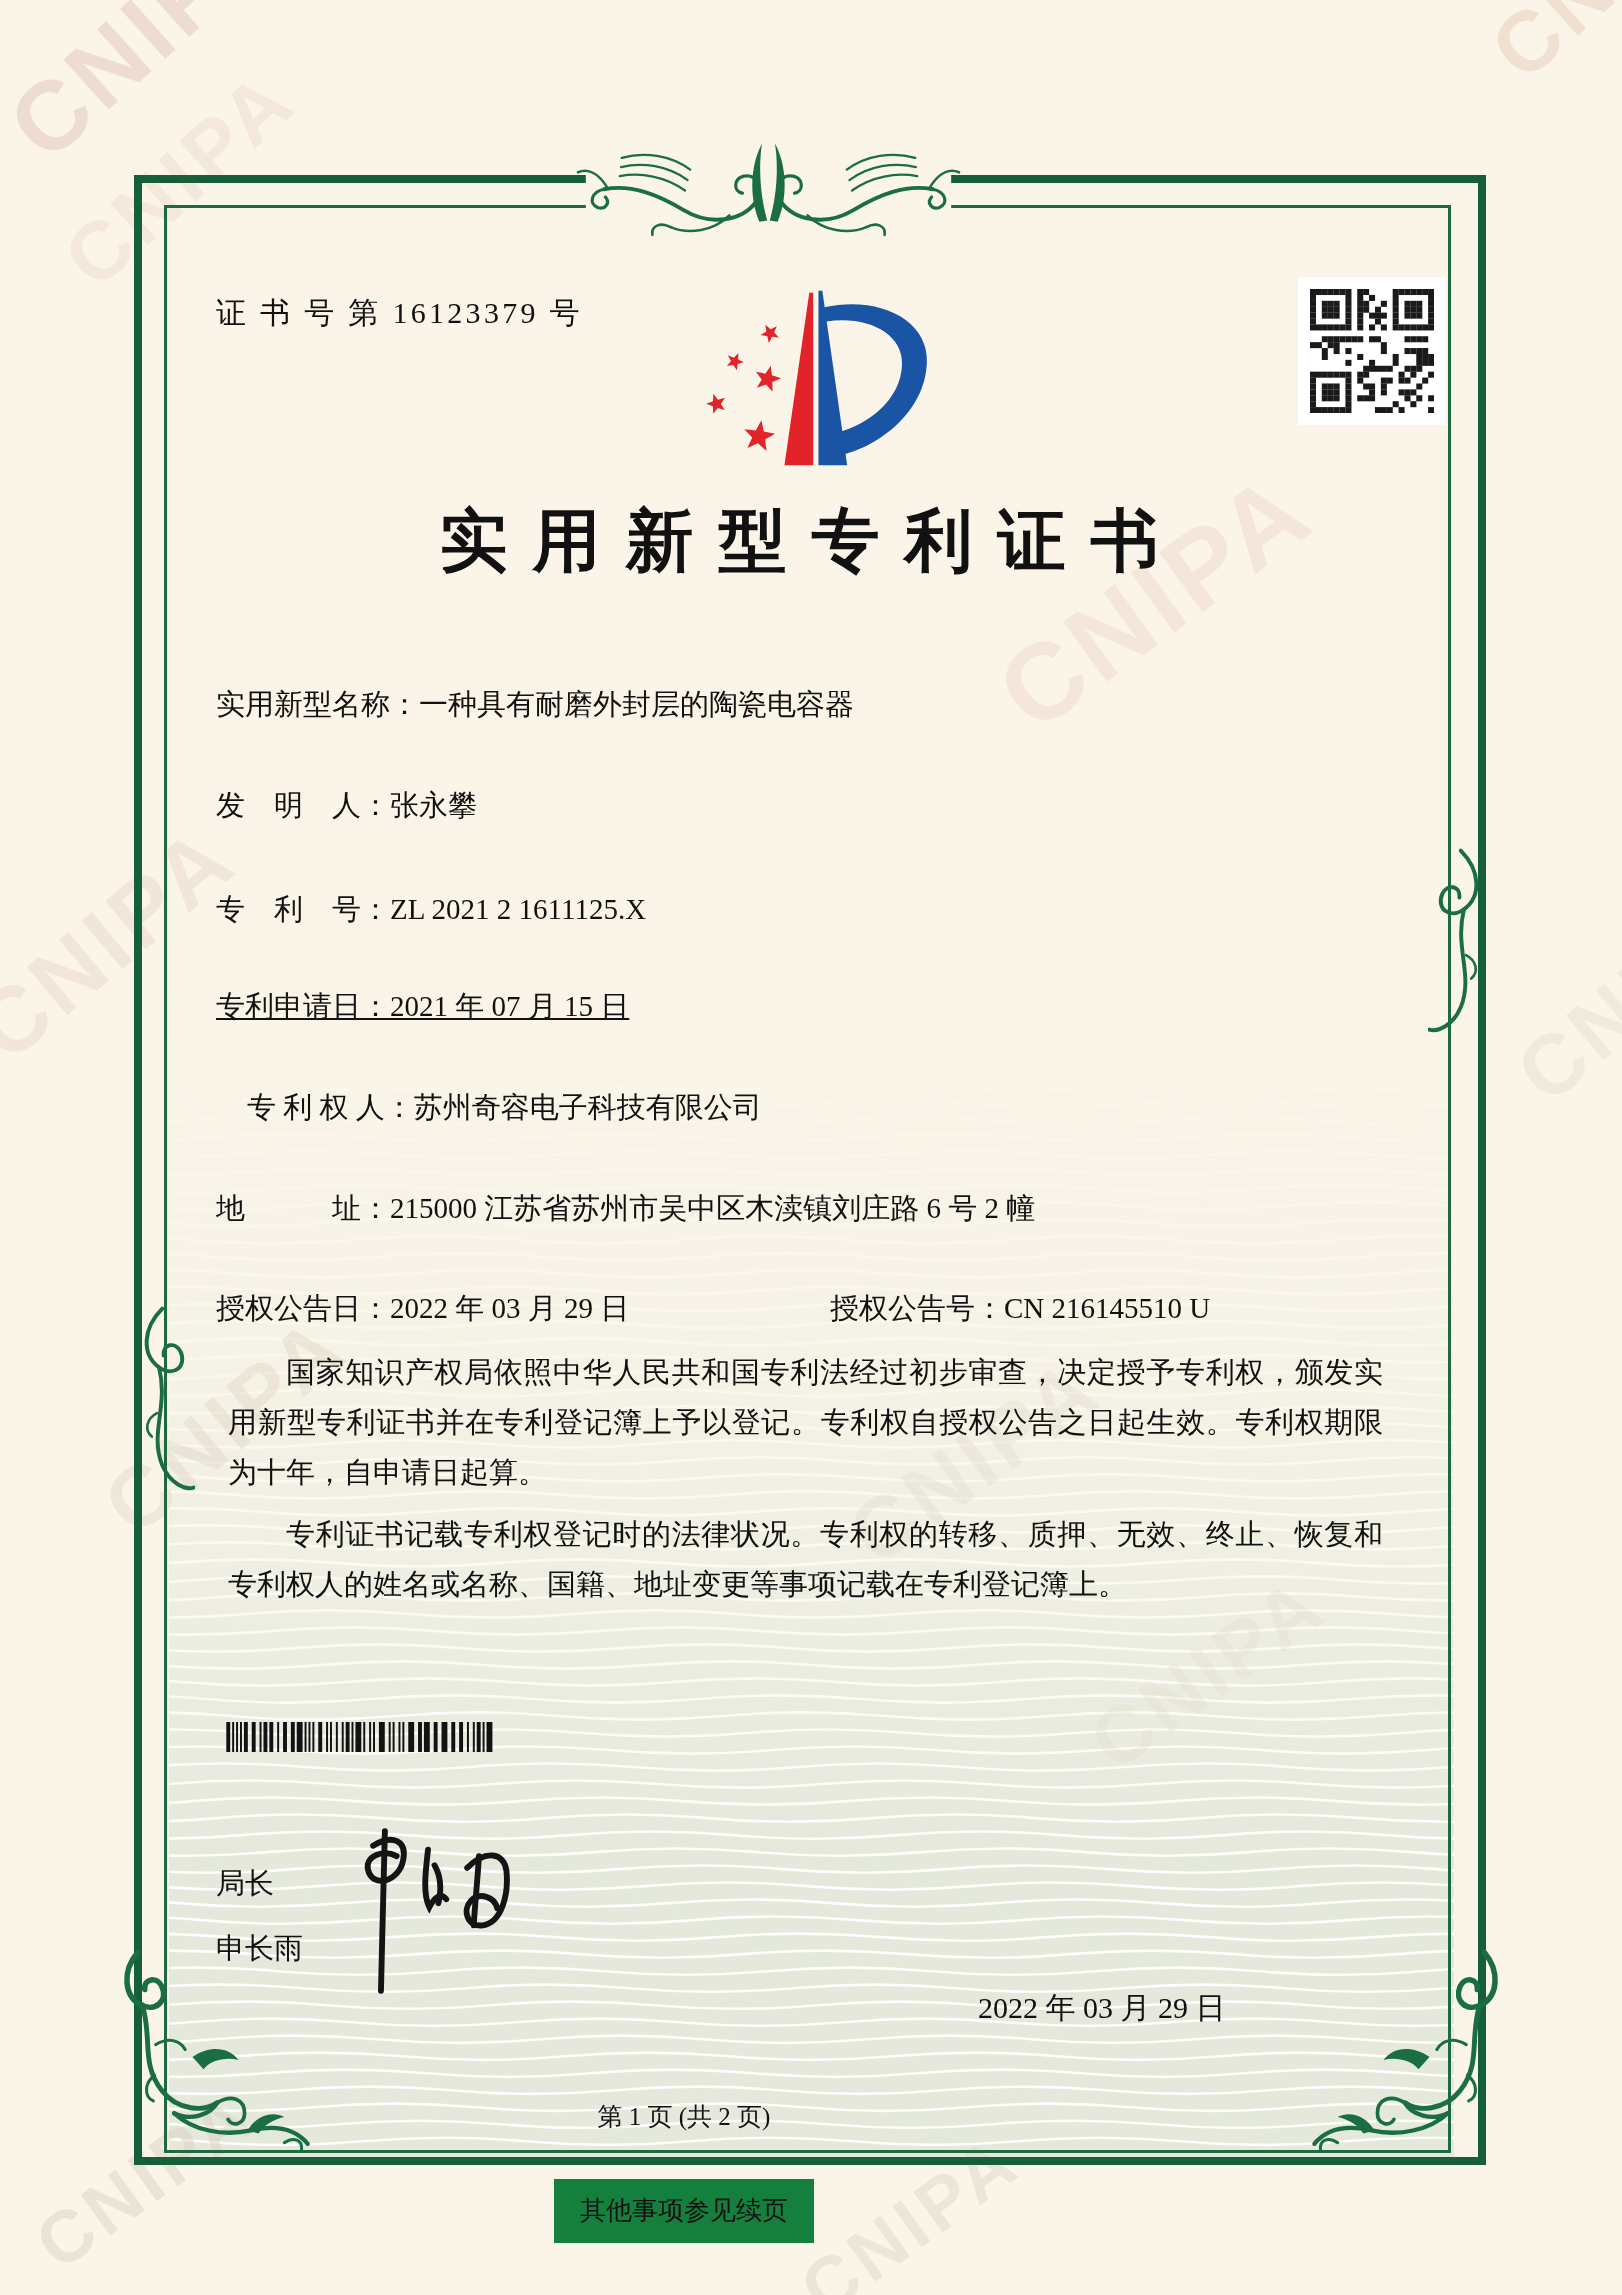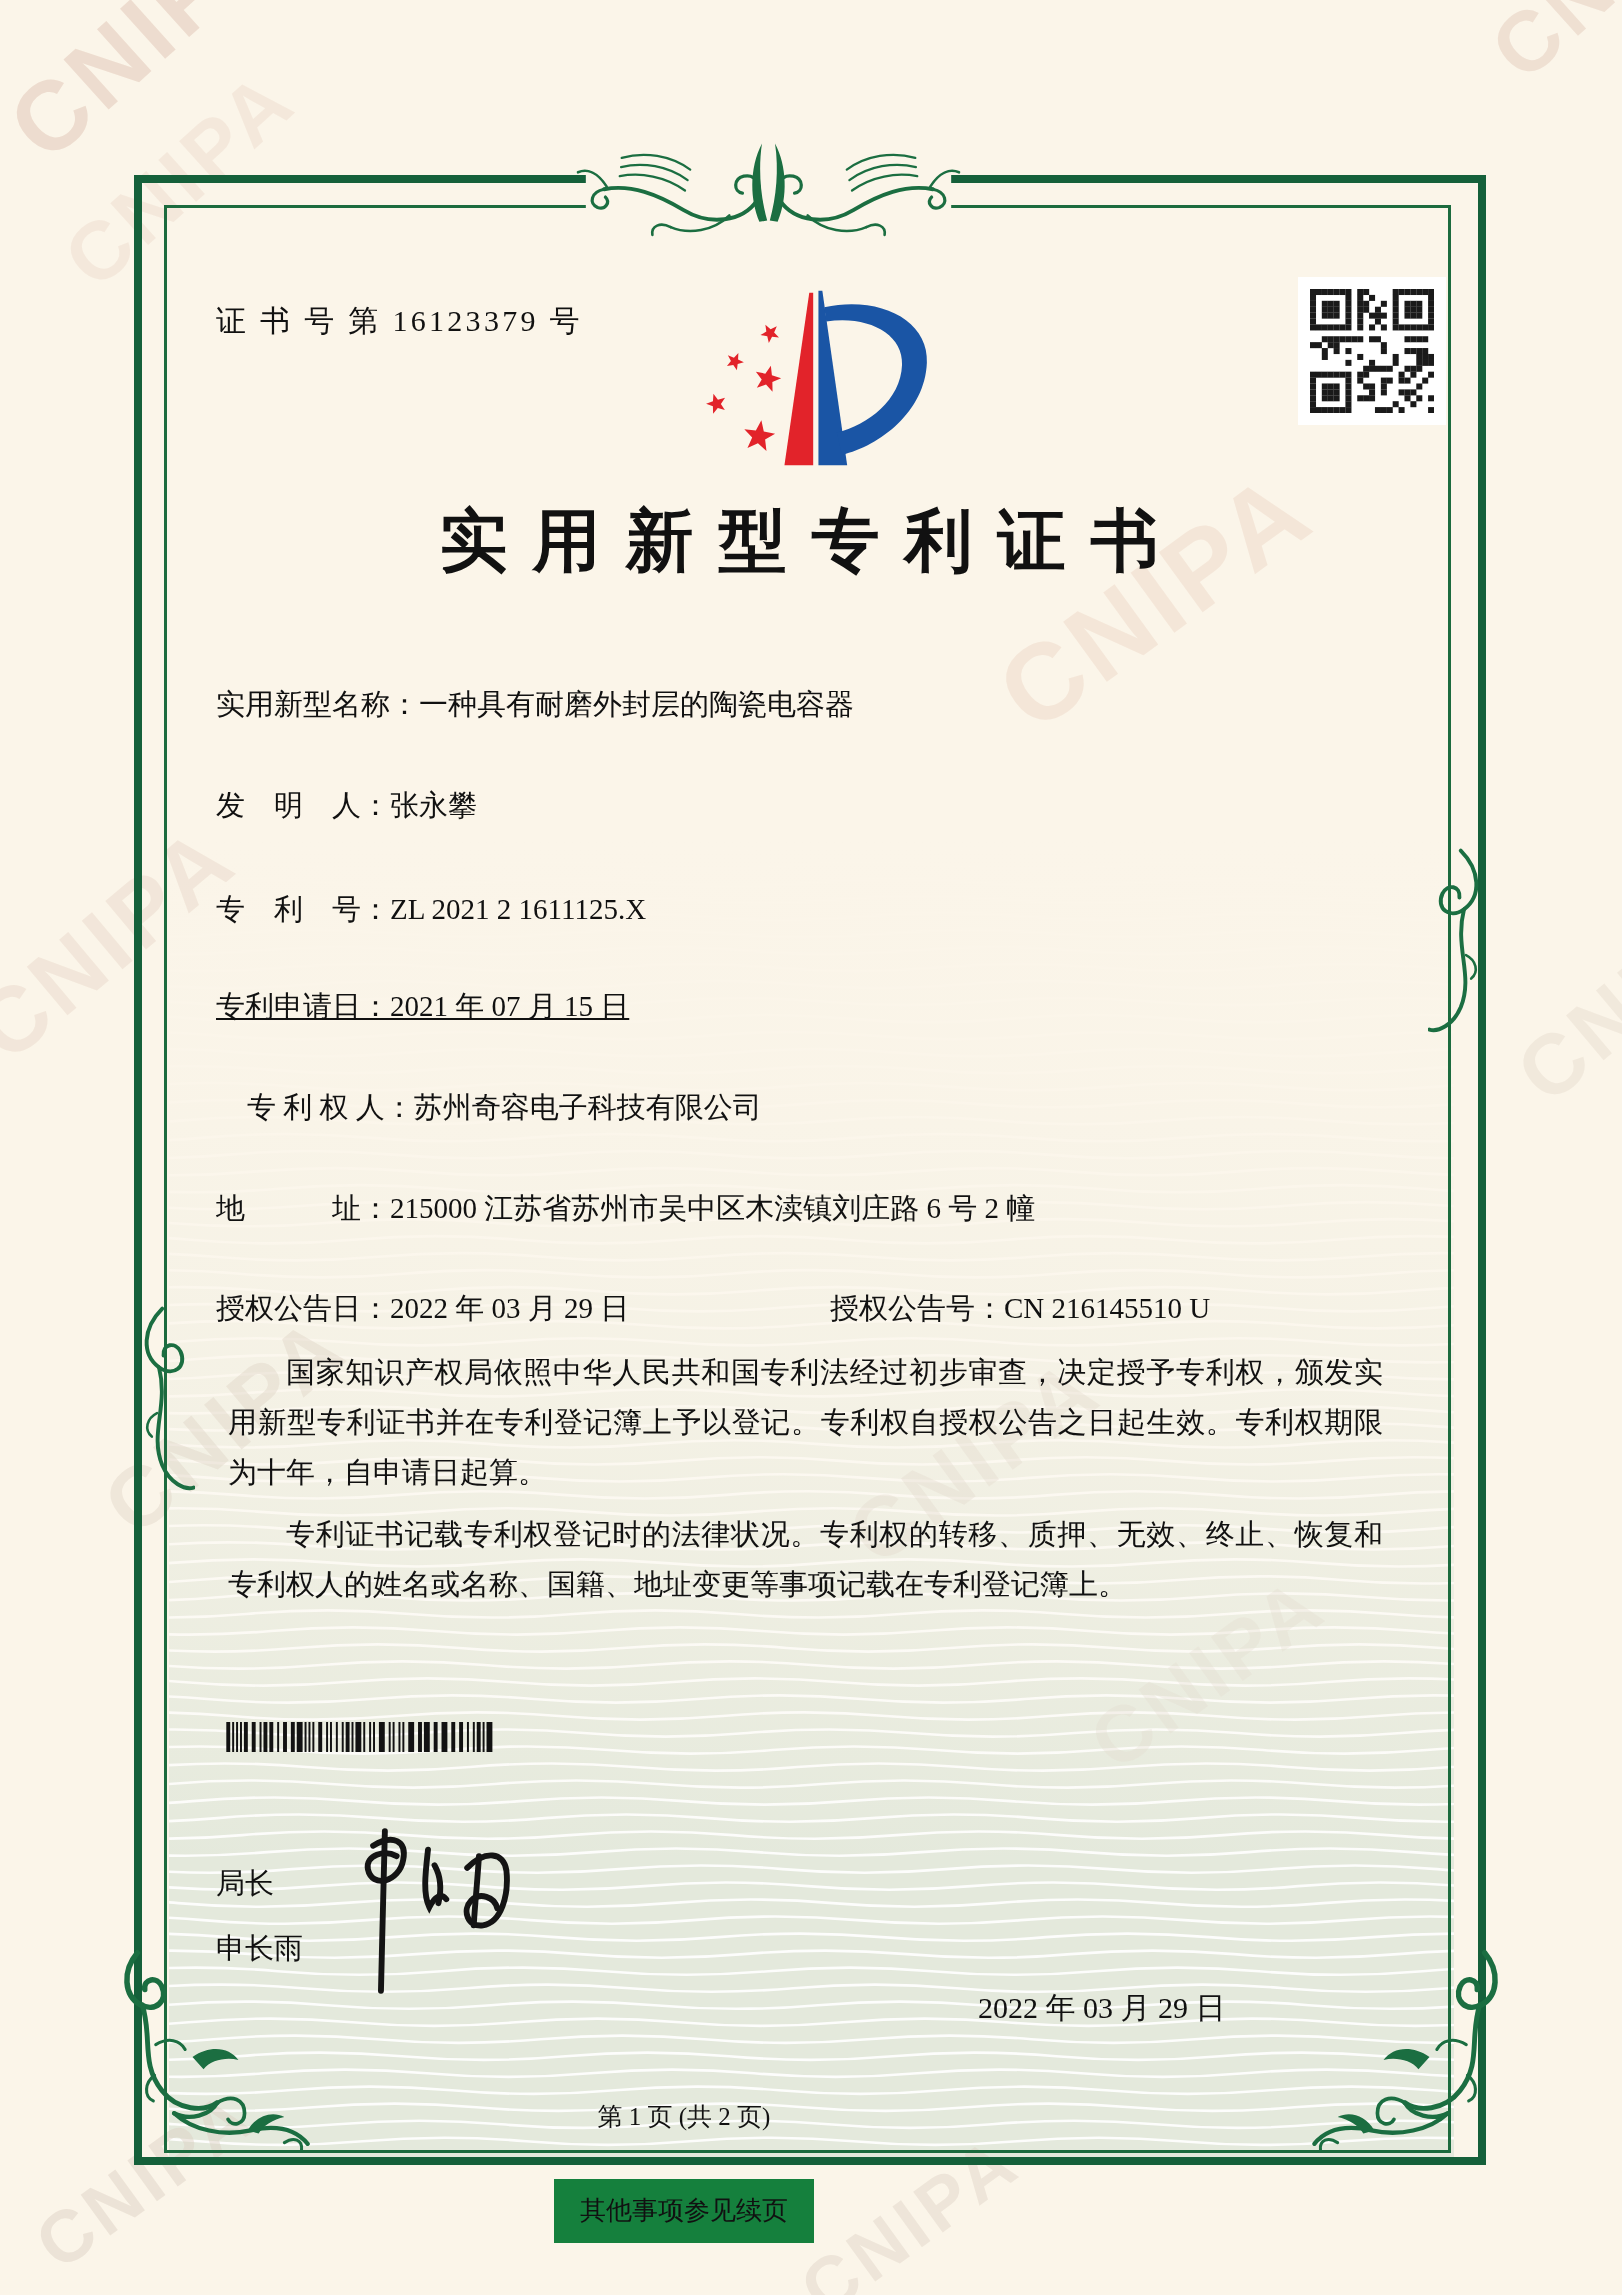--- a/index.html
+++ b/index.html
@@ -18,21 +18,21 @@
       letter-spacing:5.2px;z-index:3;white-space:nowrap;transform-origin:left top;}
   
   .frame-outer{left:134px;top:175px;width:1336px;height:1974px;
       border:8.5px solid #15603a;z-index:4;}
   .frame-inner{left:164px;top:205px;width:1281px;height:1942px;
       border:3.9px solid #1c6b3e;z-index:4;}
   
   .orn{z-index:5;}
   
   .content{z-index:6;}
-  .cert-no{left:216px;top:293px;font-size:30px;letter-spacing:3.3px;white-space:nowrap;margin-top:8px;}
+  .cert-no{left:216px;top:293px;font-size:30px;letter-spacing:3.3px;white-space:nowrap;}
   .title{left:50%;top:496px;transform:translateX(-50%);font-size:68px;font-weight:bold;
          letter-spacing:25px;white-space:nowrap;}
   .row{left:216px;font-size:29px;white-space:nowrap;line-height:1.3;}
   .row .lab,.row .val{display:inline;}
   .grant2{position:absolute;left:614px;top:0;}
   .body-text{left:216px;top:1335px;width:1179px;font-size:29px;line-height:50px;
              text-align:justify;}
   .body-text p{margin:12px;text-indent:2em;}
   .signer{font-family:"Liberation Sans","DejaVu Sans",sans-serif;font-size:29px;
           font-weight:500;white-space:nowrap;}

